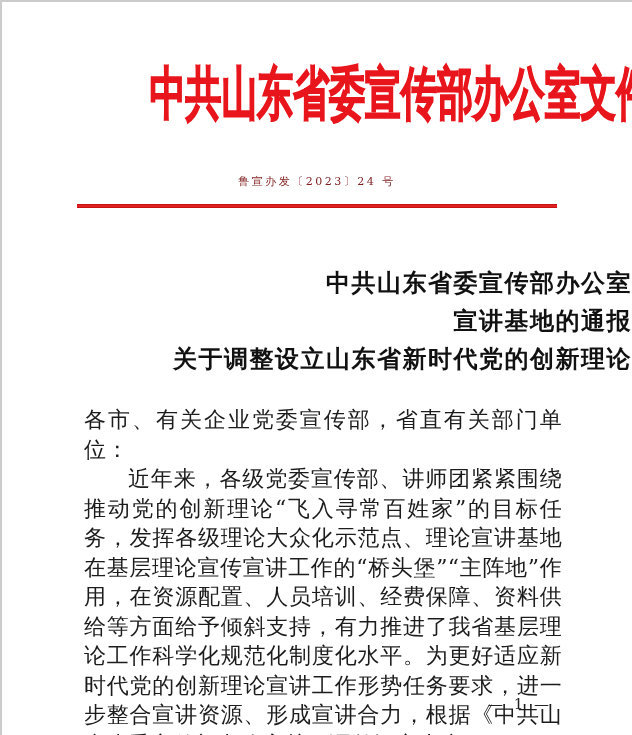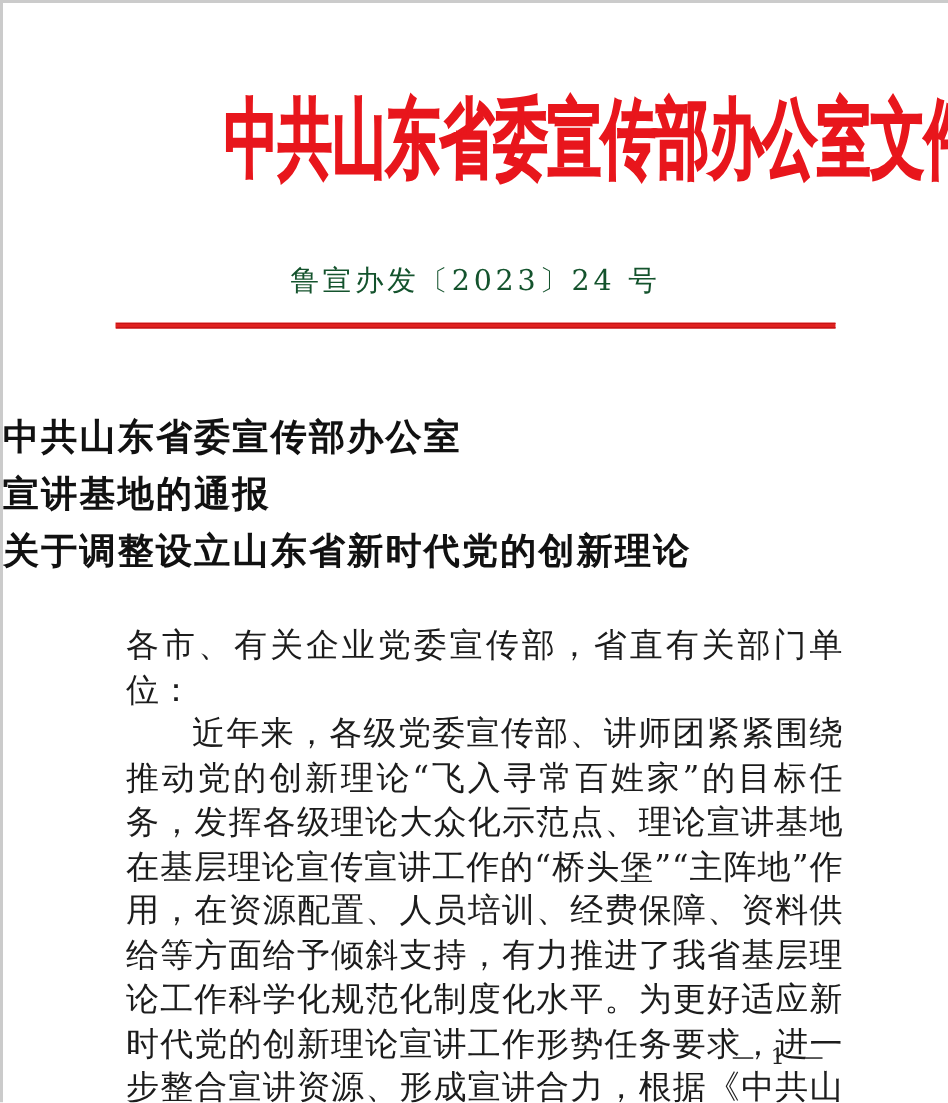--- a/index.html
+++ b/index.html
@@ -32,40 +32,39 @@
     font-weight: 900;
     color: var(--banner-red, #e8161c);
     -webkit-text-stroke: 1.5px var(--banner-red, #e8161c);
     transform: scaleX(0.63);
     transform-origin: 50% 50%;
     letter-spacing: 0;
   }
   .doc-number {
     margin-top: 44px;
     text-align: center;
-    font-size: 19px;
+    font-size: 11px;
     letter-spacing: 2.5px;
-    color: #14532d;
+    color: #7f1d1d;
   }
   .red-rule {
     width: 480px;
     height: 4px;
     margin: 15px auto 0 auto;
     background: var(--rule-red, #e0211f);
     box-shadow: inset 0 1px 0 #c61315, inset 0 -1px 0 #c61315;
   }
   .title-block {
     margin-top: 56px;
-    text-align: left;
+    text-align: right;
     font-weight: bold;
     font-size: 24px;
     line-height: 38px;
     letter-spacing: 1.5px;
     color: #111111;
-    font-family: Liberation Mono, monospace;
   }
   .body-block {
     width: 478px;
     margin: 27px 0 0 82px;
     font-size: 22px;
     line-height: 29.5px;
     letter-spacing: 0.3px;
     text-align: justify;
     text-justify: inter-character;
     color: #1c1c1c;

